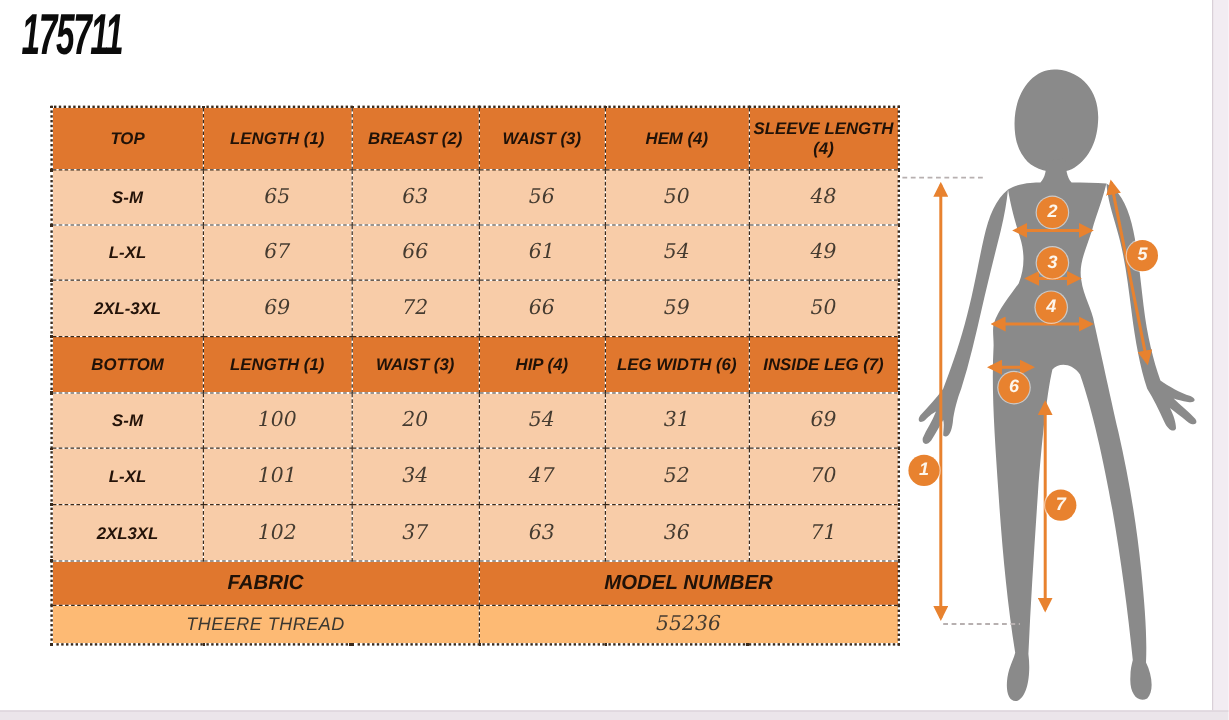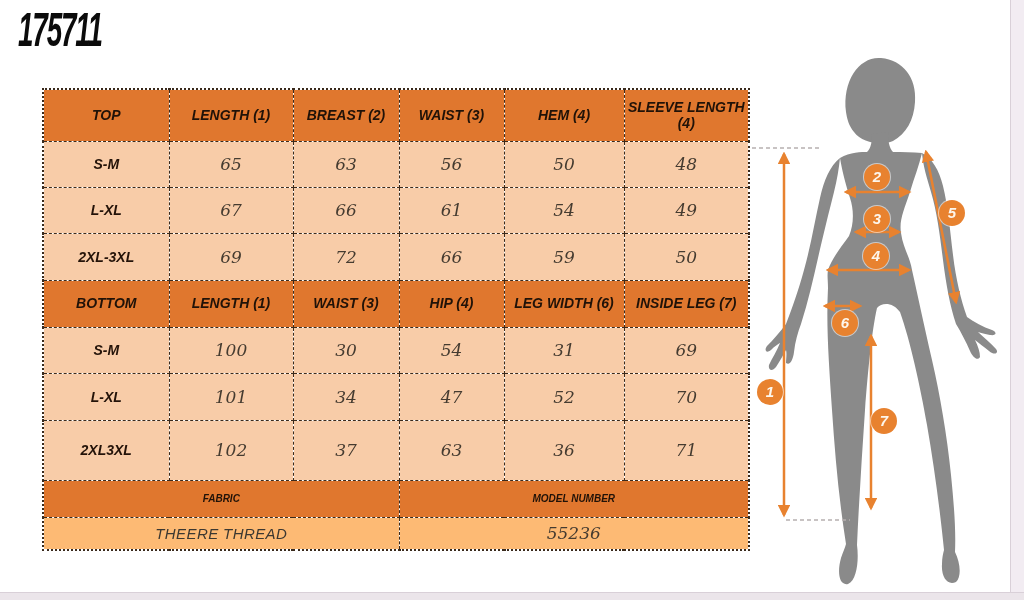--- a/index.html
+++ b/index.html
@@ -31,23 +31,23 @@
     padding:0;overflow:hidden;
   }
   .hdr{background:#e0772e;color:#201208;font-weight:700;font-size:14px;
     font-family:"Liberation Sans",sans-serif;line-height:1.15;}
   .cell{background:#f8cca8;}
   .lbl{background:#f8cca8;font-weight:700;font-size:14px;color:#241309;}
   .num{font-family:"DejaVu Serif",serif;font-size:17px;color:#453b30;font-weight:400;}
   .cell-light{background:#fdba74;}
   .fabric-val{font-size:15px;color:#3c3831;letter-spacing:.4px;}
   tr.r-h1{height:52px;} tr.r-d1{height:46px;} tr.r-d2{height:46px;} tr.r-d3{height:47px;}
-  tr.r-h2{height:47px;} tr.r-d4{height:46px;} tr.r-d5{height:47px;} tr.r-d6{height:60px;}
+  tr.r-h2{height:47px;} tr.r-d4{height:46px;} tr.r-d5{height:47px;} tr.r-d6{height:47px;}
   tr.r-fh{height:37px;} tr.r-fv{height:33px;}
-  tr.r-fh .hdr{font-size:10px;}
+  tr.r-fh .hdr{font-size:17px;}
 
   .weight-note{
     position:absolute;left:560px;top:540px;width:200px;text-align:right;
     font-size:12.5px;font-weight:600;color:#4a4a4a;letter-spacing:.3px;
   }
 
   
   .figure-svg{position:absolute;left:750px;top:40px;width:270px;height:550px;}
   .silhouette{fill:#8a8a8a;}
   .m-arrow{stroke:#e8822f;stroke-width:2.5;fill:none;}
@@ -117,21 +117,21 @@
       <th class="hdr">BOTTOM</th>
       <th class="hdr">LENGTH (1)</th>
       <th class="hdr">WAIST (3)</th>
       <th class="hdr">HIP (4)</th>
       <th class="hdr">LEG WIDTH (6)</th>
       <th class="hdr">INSIDE LEG (7)</th>
     </tr>
     <tr class="r-d4">
       <td class="lbl">S-M</td>
       <td class="cell num">100</td>
-      <td class="cell num">30</td>
+      <td class="cell num">20</td>
       <td class="cell num">54</td>
       <td class="cell num">31</td>
       <td class="cell num">69</td>
     </tr>
     <tr class="r-d5">
       <td class="lbl">L-XL</td>
       <td class="cell num">101</td>
       <td class="cell num">34</td>
       <td class="cell num">47</td>
       <td class="cell num">52</td>

